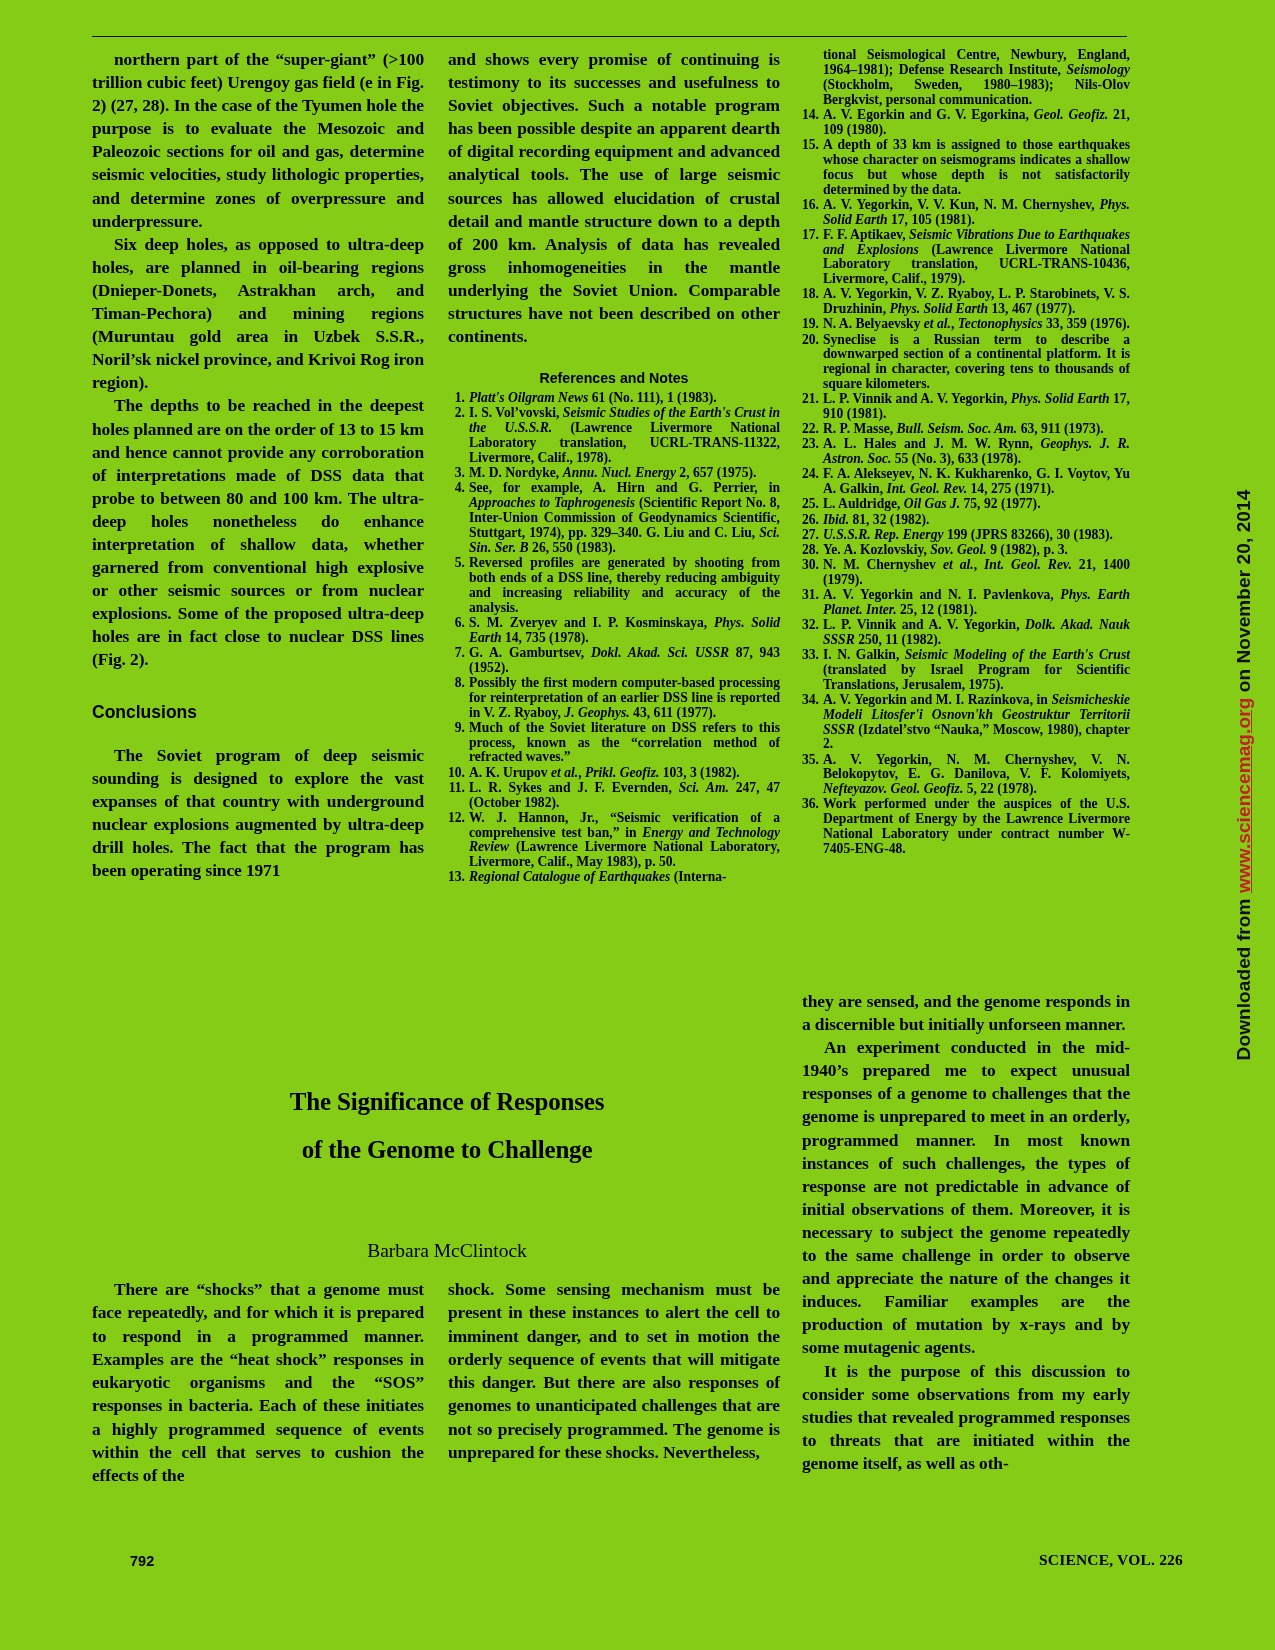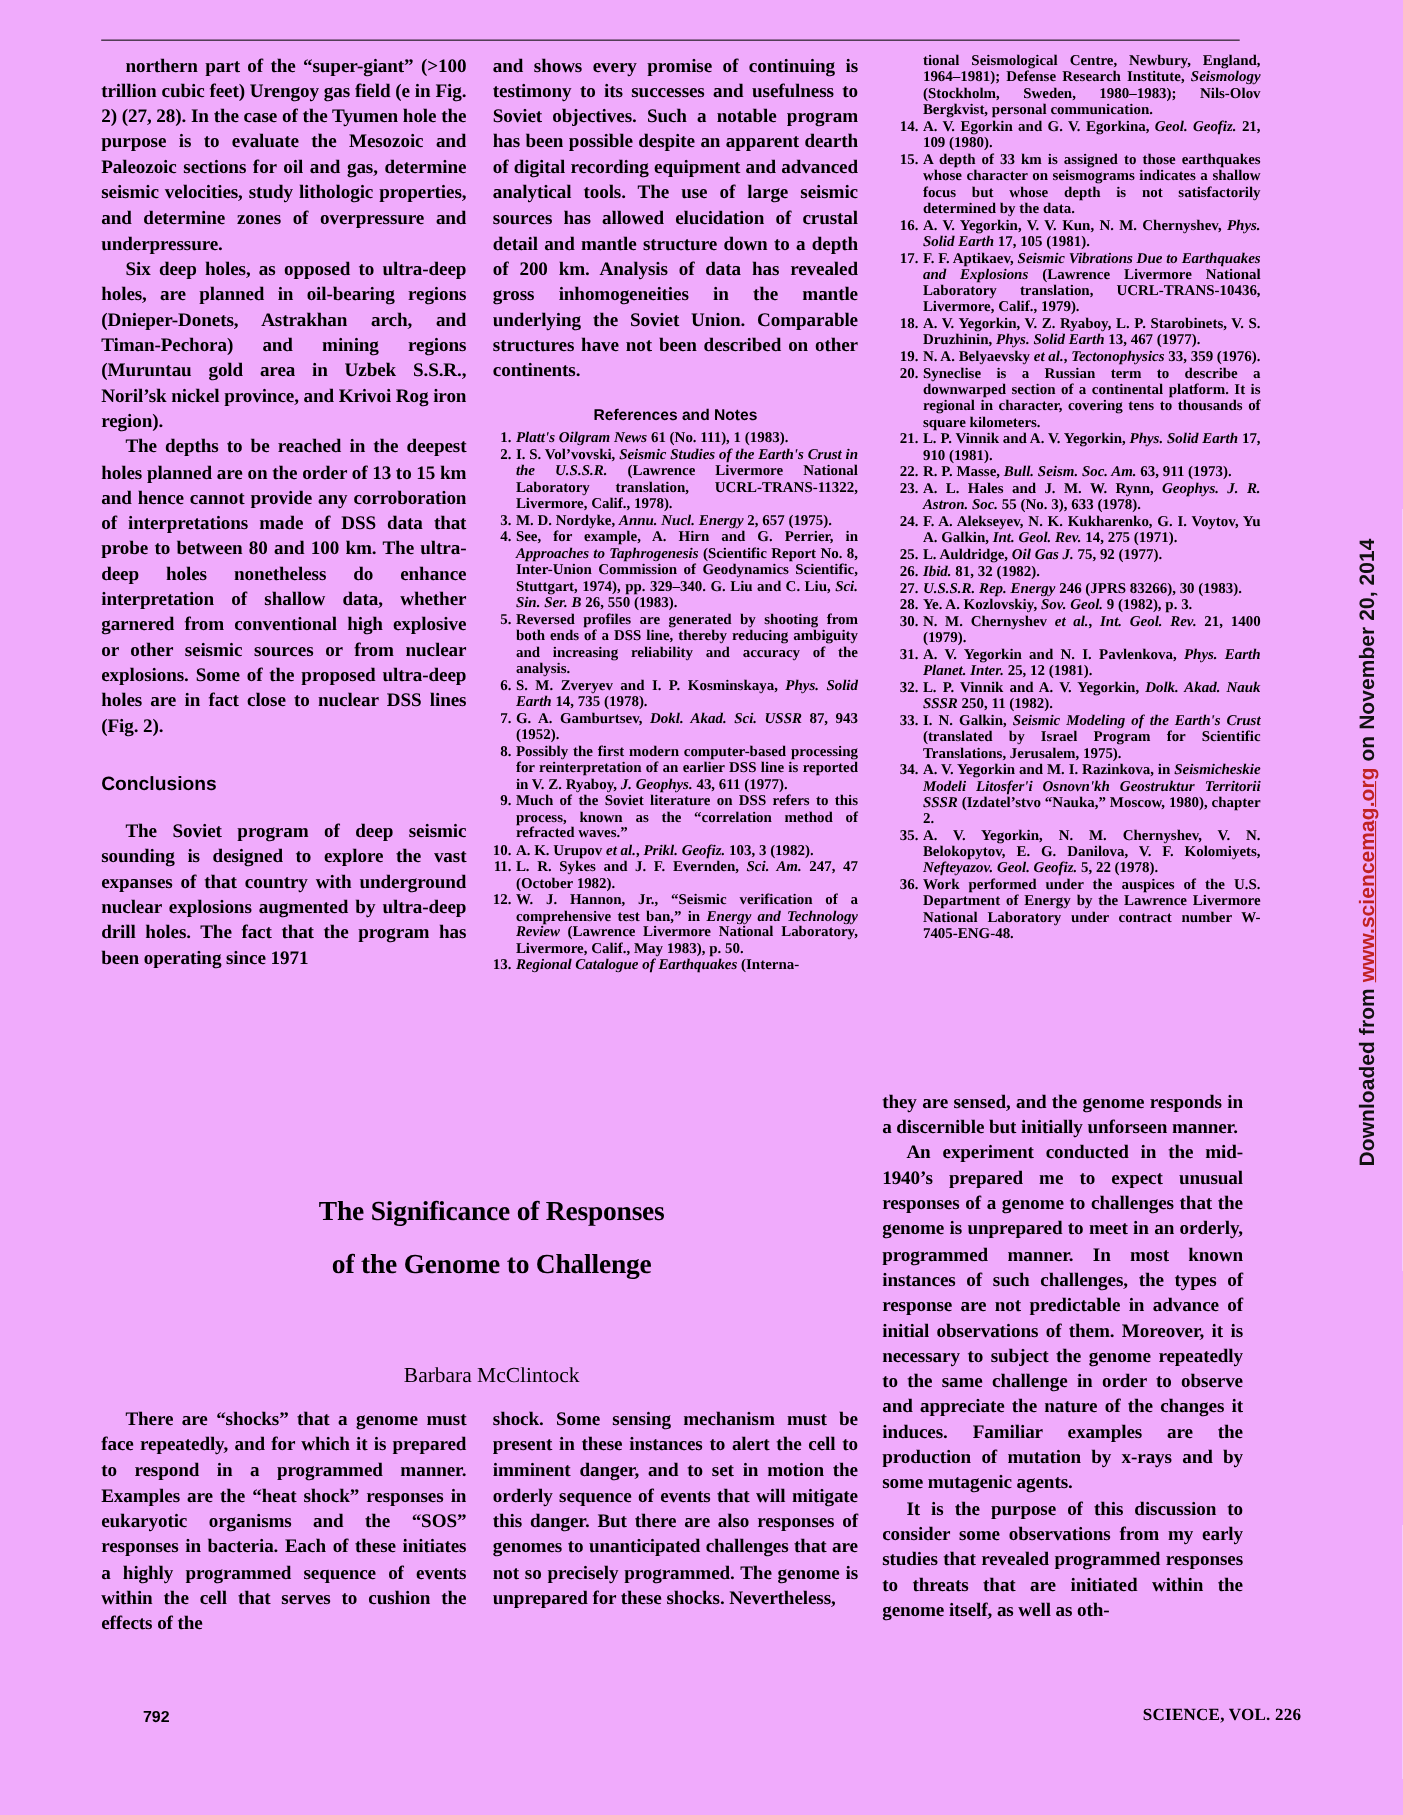--- a/index.html
+++ b/index.html
@@ -11,21 +11,21 @@
     width: 1275px;
     height: 1650px;
     position: relative;
     font-family: "Liberation Serif", "DejaVu Serif", serif;
     color: #000000;
     overflow: hidden;
   }
   .page {
     position: absolute;
     inset: 0;
-    background: #f0abfc;
+    background: #84cc16;
   }
   
   .top-rule {
     position: absolute;
     left: 92px;
     top: 36px;
     width: 1035px;
     height: 1px;
     background: #111;
   }
@@ -35,21 +35,21 @@
     left: 92px;
     top: 48px;
     width: 1038px;
   }
   .col {
     position: absolute;
     top: 0;
   }
   .c1 { left: 0px;   width: 332px; }
   .c2 { left: 356px; width: 332px; }
-  .c3 { left: 726px; width: 328px; }
+  .c3 { left: 710px; width: 328px; }
 
   p.body {
     margin: 0 0 0 0;
     font-size: 17.4px;
     line-height: 23.1px;
     text-align: justify;
     text-indent: 22px;
     font-weight: 600;
     letter-spacing: -0.1px;
     -webkit-font-smoothing: none;
@@ -230,21 +230,21 @@
           <li><span class="num">17.</span><span>F. F. Aptikaev, <i>Seismic Vibrations Due to Earthquakes and Explosions</i> (Lawrence Livermore National Laboratory translation, UCRL-TRANS-10436, Livermore, Calif., 1979).</span></li>
           <li><span class="num">18.</span><span>A. V. Yegorkin, V. Z. Ryaboy, L. P. Starobinets, V. S. Druzhinin, <i>Phys. Solid Earth</i> <b>13</b>, 467 (1977).</span></li>
           <li><span class="num">19.</span><span>N. A. Belyaevsky <i>et al.</i>, <i>Tectonophysics</i> <b>33</b>, 359 (1976).</span></li>
           <li><span class="num">20.</span><span>Syneclise is a Russian term to describe a downwarped section of a continental platform. It is regional in character, covering tens to thousands of square kilometers.</span></li>
           <li><span class="num">21.</span><span>L. P. Vinnik and A. V. Yegorkin, <i>Phys. Solid Earth</i> <b>17</b>, 910 (1981).</span></li>
           <li><span class="num">22.</span><span>R. P. Masse, <i>Bull. Seism. Soc. Am.</i> <b>63</b>, 911 (1973).</span></li>
           <li><span class="num">23.</span><span>A. L. Hales and J. M. W. Rynn, <i>Geophys. J. R. Astron. Soc.</i> <b>55</b> (No. 3), 633 (1978).</span></li>
           <li><span class="num">24.</span><span>F. A. Alekseyev, N. K. Kukharenko, G. I. Voytov, Yu A. Galkin, <i>Int. Geol. Rev.</i> <b>14</b>, 275 (1971).</span></li>
           <li><span class="num">25.</span><span>L. Auldridge, <i>Oil Gas J.</i> <b>75</b>, 92 (1977).</span></li>
           <li><span class="num">26.</span><span><i>Ibid.</i> <b>81</b>, 32 (1982).</span></li>
-          <li><span class="num">27.</span><span><i>U.S.S.R. Rep. Energy</i> <b>246</b> (JPRS 83266), 30 (1983).</span></li>
+          <li><span class="num">27.</span><span><i>U.S.S.R. Rep. Energy</i> <b>199</b> (JPRS 83266), 30 (1983).</span></li>
           <li><span class="num">28.</span><span>Ye. A. Kozlovskiy, <i>Sov. Geol.</i> <b>9</b> (1982), p. 3.</span></li>
           <li><span class="num">30.</span><span>N. M. Chernyshev <i>et al.</i>, <i>Int. Geol. Rev.</i> <b>21</b>, 1400 (1979).</span></li>
           <li><span class="num">31.</span><span>A. V. Yegorkin and N. I. Pavlenkova, <i>Phys. Earth Planet. Inter.</i> <b>25</b>, 12 (1981).</span></li>
           <li><span class="num">32.</span><span>L. P. Vinnik and A. V. Yegorkin, <i>Dolk. Akad. Nauk SSSR</i> <b>250</b>, 11 (1982).</span></li>
           <li><span class="num">33.</span><span>I. N. Galkin, <i>Seismic Modeling of the Earth's Crust</i> (translated by Israel Program for Scientific Translations, Jerusalem, 1975).</span></li>
           <li><span class="num">34.</span><span>A. V. Yegorkin and M. I. Razinkova, in <i>Seismicheskie Modeli Litosfer'i Osnovn'kh Geostruktur Territorii SSSR</i> (Izdatel’stvo “Nauka,” Moscow, 1980), chapter 2.</span></li>
           <li><span class="num">35.</span><span>A. V. Yegorkin, N. M. Chernyshev, V. N. Belokopytov, E. G. Danilova, V. F. Kolomiyets, <i>Nefteyazov. Geol. Geofiz.</i> <b>5</b>, 22 (1978).</span></li>
           <li><span class="num">36.</span><span>Work performed under the auspices of the U.S. Department of Energy by the Lawrence Livermore National Laboratory under contract number W-7405-ENG-48.</span></li>
         </ol>
     </div>

